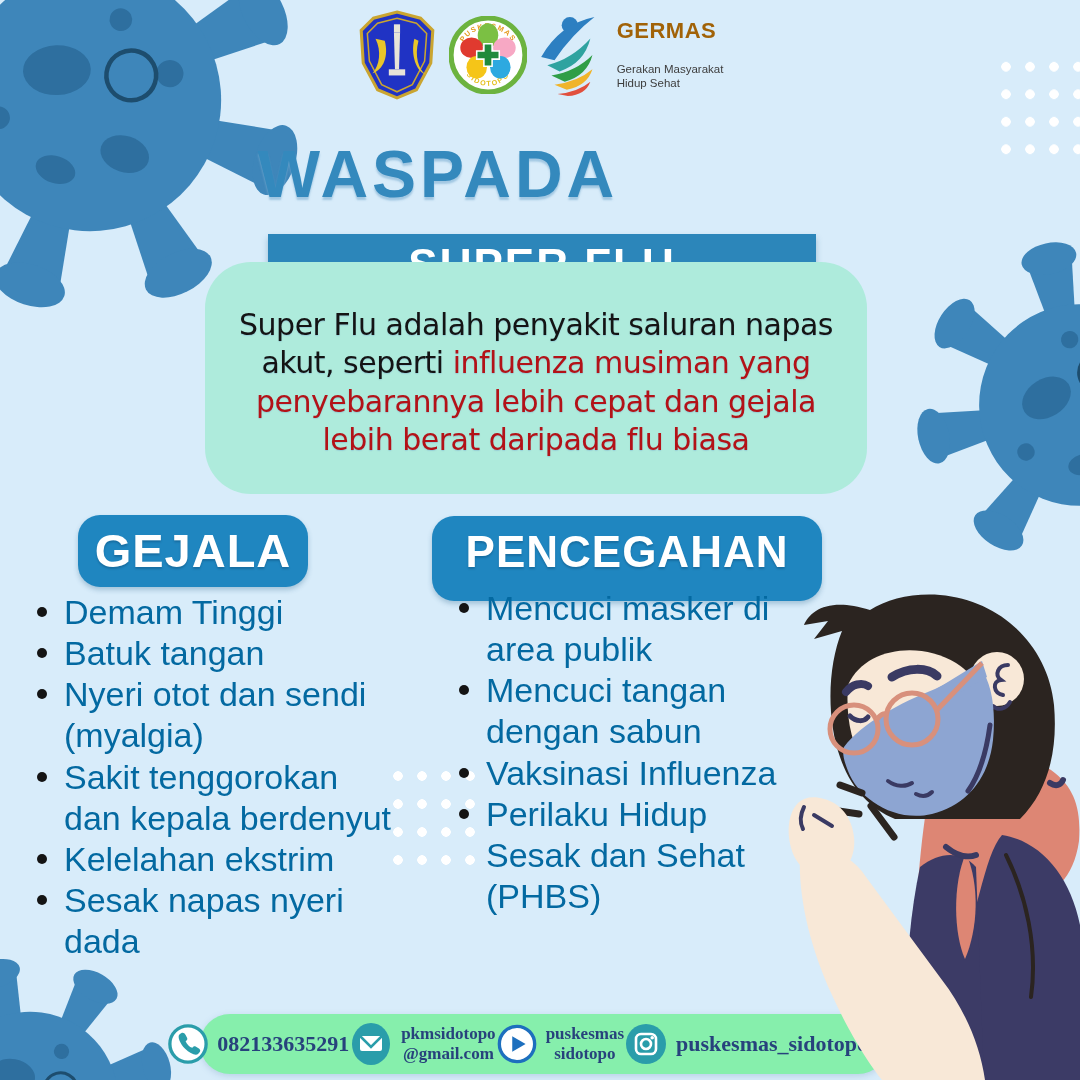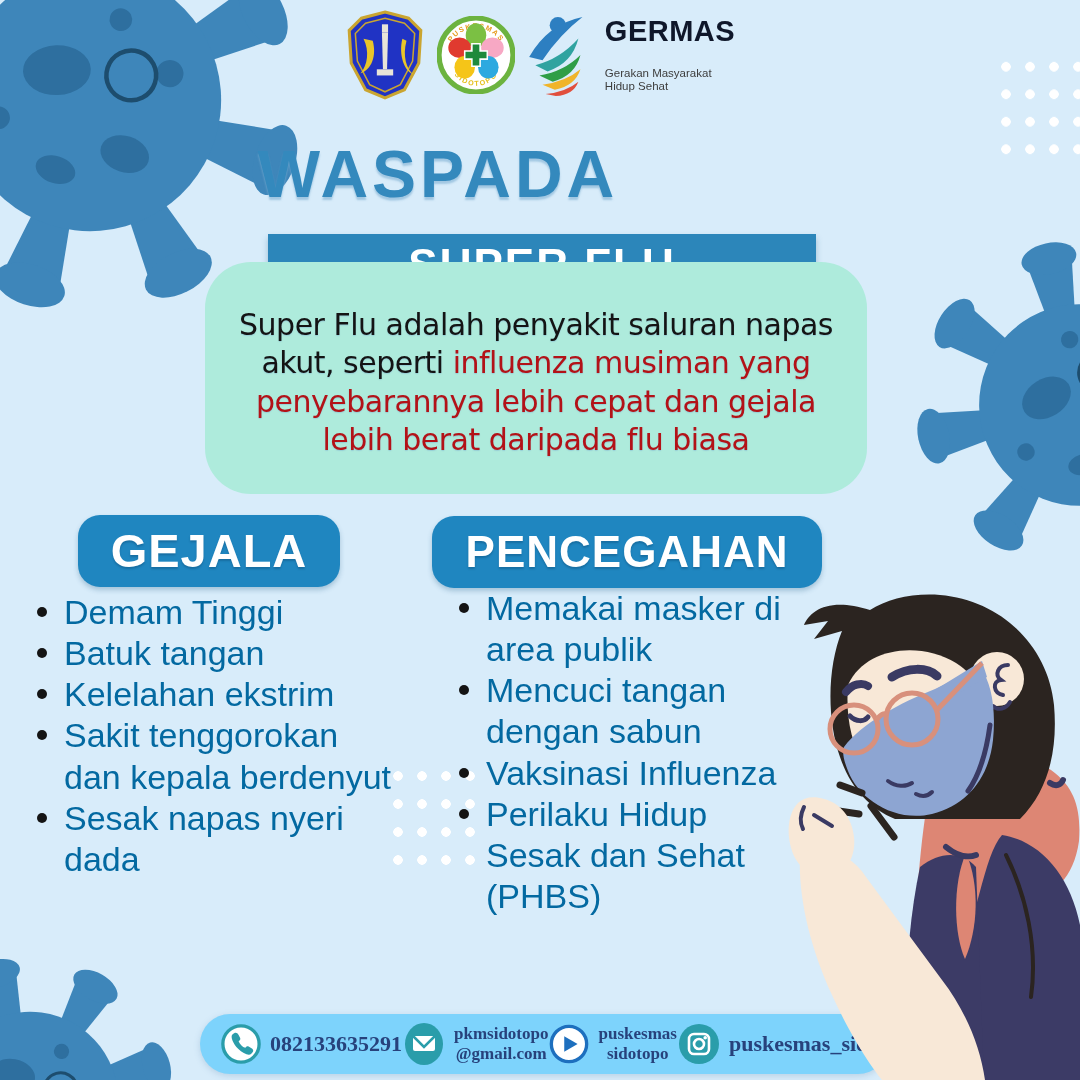--- a/index.html
+++ b/index.html
@@ -11,21 +11,21 @@
   .virus{position:absolute;pointer-events:none;}
   .dots{
     position:absolute;
     background-image:radial-gradient(circle,#ffffff 4.5px,rgba(255,255,255,0) 5px);
   }
   .dots-tr{left:994px;top:53px;width:98px;height:110px;background-size:24px 27.5px;}
   .dots-mid{left:386px;top:762px;width:96px;height:112px;background-size:24px 28px;}
   
   .logo-row{position:absolute;left:0;top:10px;width:1080px;display:flex;justify-content:center;align-items:center;gap:12px;}
   .germas-wrap{display:flex;align-items:center;gap:6px;}
-  .germas-text .g-title{font-weight:bold;font-size:29px;color:#0f172a;letter-spacing:.5px;line-height:1;}
+  .germas-text .g-title{font-weight:bold;font-size:22px;color:#a16207;letter-spacing:.5px;line-height:1;}
   .germas-text .g-sub{font-size:11.5px;color:#3d3d3d;line-height:1.15;margin-top:21px;}
   
   .main-title{
     position:absolute;left:0;top:136px;width:876px;text-align:center;
     font-size:66px;font-weight:bold;letter-spacing:4px;color:#3489bd;
     text-shadow:0 3px 2px rgba(125,175,210,.6);
   }
   .subtitle-banner{
     position:absolute;left:268px;top:234px;width:548px;height:62px;
     background:#2c86ba;box-shadow:0 4px 6px rgba(40,100,140,.35);
@@ -43,37 +43,37 @@
     text-shadow:0 1px 1px rgba(130,180,210,.5);
   }
   .desc-text .red{color:#b31217;}
   
   .pill{
     position:absolute;background:#1f86c0;border-radius:22px;
     color:#fff;font-weight:bold;text-align:center;
     text-shadow:0 2px 2px rgba(0,40,70,.25);
     box-shadow:0 3px 5px rgba(40,100,140,.3);
   }
-  .pill-gejala{left:78px;top:515px;width:262px;height:72px;font-size:47px;line-height:72px;letter-spacing:1px;}
-  .pill-pencegahan{left:432px;top:516px;width:390px;height:72px;font-size:44px;line-height:72px;letter-spacing:1px;}
+  .pill-gejala{left:78px;top:515px;width:230px;height:72px;font-size:47px;line-height:72px;letter-spacing:1px;}
+  .pill-pencegahan{left:432px;top:516px;width:390px;height:85px;font-size:44px;line-height:72px;letter-spacing:1px;}
   
   .bullet-list{position:absolute;margin:0;padding:0;list-style:none;color:#0369a1;font-size:34px;line-height:1.21;}
   .list-gejala{left:34px;top:592px;width:362px;}
   .list-pencegahan{left:456px;top:588px;width:340px;}
   .bullet-list li{position:relative;padding-left:30px;}
   .bullet-list li::before{
     content:"";position:absolute;left:3px;top:15px;width:10px;height:10px;
     border-radius:50%;background:#141414;
   }
   
   .footer-bar{
     position:absolute;left:200px;top:1014px;width:688px;height:60px;
-    background:#7dd3fc;border-radius:30px;z-index:5;
+    background:#86efac;border-radius:30px;z-index:5;
     box-shadow:0 2px 6px rgba(90,130,170,.25);
-    display:flex;align-items:center;justify-content:space-between;
+    display:flex;align-items:center;justify-content:flex-end;
     padding:0 20px;box-sizing:border-box;
   }
   .contact{display:flex;align-items:center;gap:8px;}
   .contact-text{
     font-family:"Liberation Serif",serif;font-weight:bold;color:#27427c;
     font-size:22px;line-height:1;white-space:nowrap;
   }
   .contact-text.two-line{font-size:17px;line-height:1.15;text-align:center;white-space:normal;}
   .person{position:absolute;left:770px;top:555px;width:310px;height:525px;z-index:6;}
 </style>
@@ -200,26 +200,27 @@
   <div class="desc-box">
     <p class="desc-text"><span>Super Flu adalah penyakit saluran napas akut, seperti </span><span class="red">influenza musiman yang penyebarannya lebih cepat dan gejala lebih berat  daripada flu biasa</span></p>
   </div>
 
   <div class="pill pill-gejala">GEJALA</div>
   <div class="pill pill-pencegahan">PENCEGAHAN</div>
 
   <ul class="bullet-list list-gejala">
       <li>Demam Tinggi</li>
       <li>Batuk tangan</li>
+      <li>Nyeri otot dan sendi (myalgia)</li>
+      <li>Sakit tenggorokan dan kepala berdenyut</li>
       <li>Kelelahan ekstrim</li>
-      <li>Sakit tenggorokan dan kepala berdenyut</li>
       <li>Sesak napas nyeri dada</li>
     </ul>
   <ul class="bullet-list list-pencegahan">
-      <li>Memakai masker di area publik</li>
+      <li>Mencuci masker di area publik</li>
       <li>Mencuci tangan dengan sabun</li>
       <li>Vaksinasi Influenza</li>
       <li>Perilaku Hidup Sesak dan Sehat (PHBS)</li>
     </ul>
 
   <svg class="person" viewBox="0 0 310 525">
 
     <path fill="#dd8674" d="M160,232 C190,196 246,190 281,215 C306,233 311,256 309,286 C301,342 260,352 234,330 C210,360 214,420 234,482 L200,525 L150,525 C140,430 145,312 160,232 Z"></path>
 
     <path fill="#3c3b66" d="M232,280 C270,286 300,320 310,370 L310,525 L213,525 C194,470 194,390 209,340 C217,310 223,290 232,280 Z"></path>

